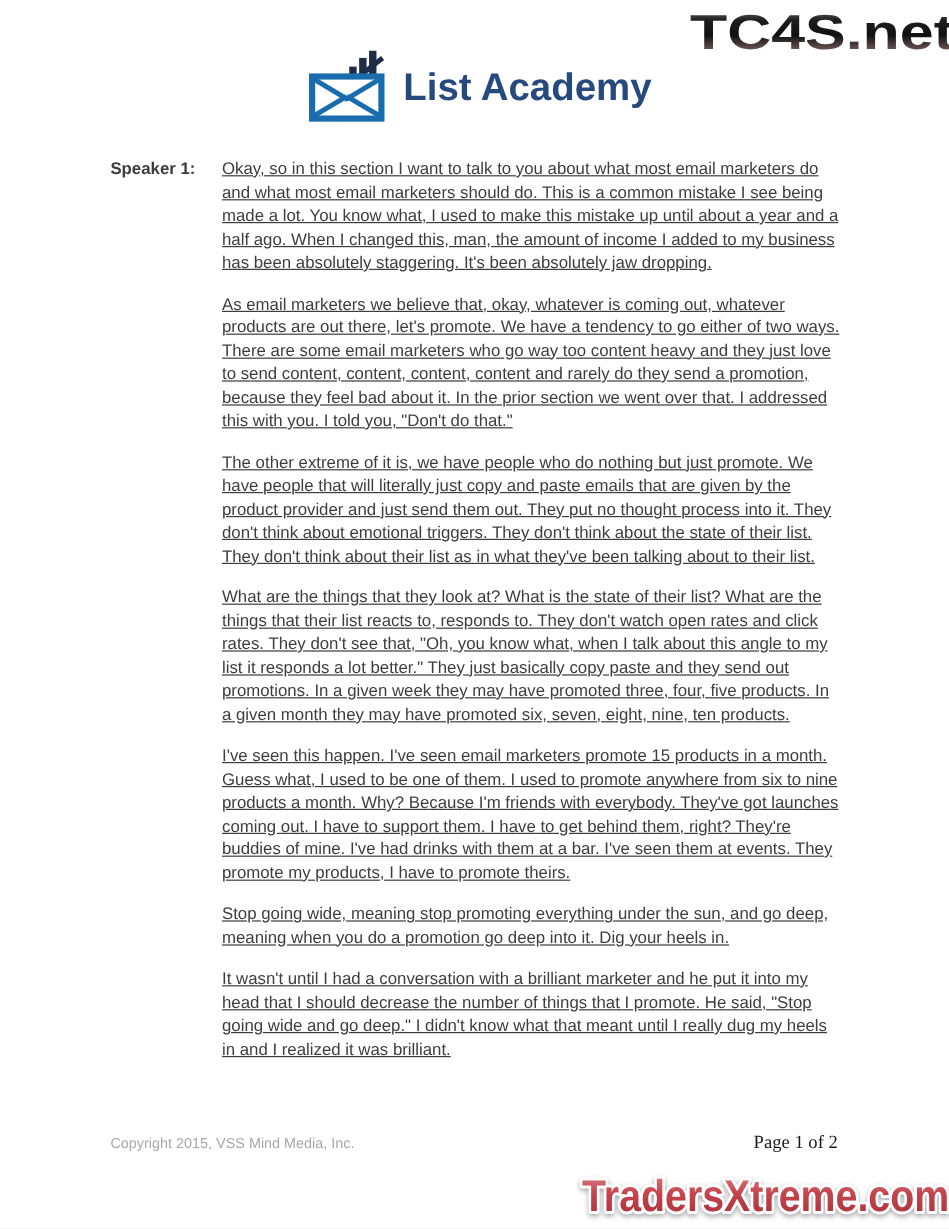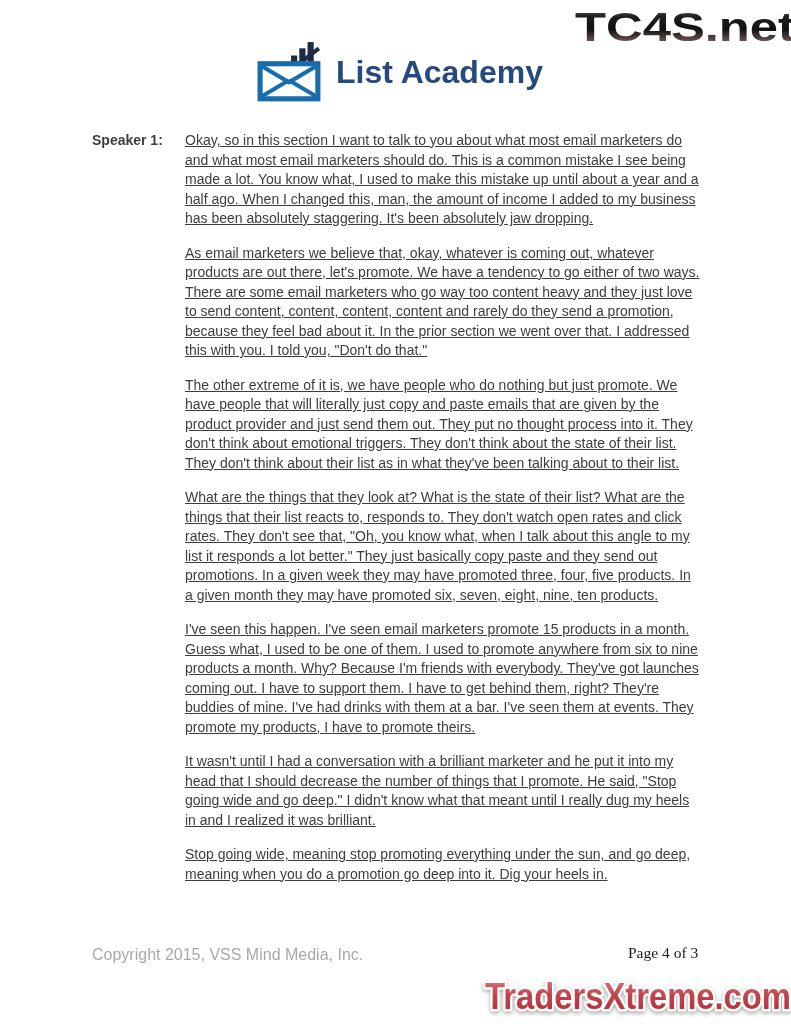--- a/index.html
+++ b/index.html
@@ -32,21 +32,21 @@
   .speaker{white-space:nowrap;font-weight:bold;}
   .paras p{margin:0 0 15px 0;text-decoration:underline;}
   
   .dlsub{
     position:absolute;left:239px;top:484px;
     filter:drop-shadow(3px 3px 2px rgba(130,130,130,0.75));
   }
   
   .copyright{
     position:absolute;left:92px;top:946px;
-    color:#a8a8a8;font-size:16px;
+    color:#a8a8a8;font-size:12px;
   }
   .pagenum{
     position:absolute;top:944px;left:628px;
     color:#1a1a1a;font-size:15.5px;
     font-family:"Liberation Serif",serif;
   }
   .txbadge{
     position:absolute;top:972px;right:2px;
     filter:drop-shadow(0px 2px 2px rgba(150,150,150,0.8));
   }
@@ -93,29 +93,29 @@
 
   <div class="content">
     <div class="row">
       <div class="speaker">Speaker 1:</div>
       <div class="paras">
         <p>Okay, so in this section I want to talk to you about what most email marketers do and what most email marketers should do. This is a common mistake I see being made a lot. You know what, I used to make this mistake up until about a year and a half ago. When I changed this, man, the amount of income I added to my business has been absolutely staggering. It's been absolutely jaw dropping.</p>
         <p>As email marketers we believe that, okay, whatever is coming out, whatever products are out there, let's promote. We have a tendency to go either of two ways. There are some email marketers who go way too content heavy and they just love to send content, content, content, content and rarely do they send a promotion, because they feel bad about it. In the prior section we went over that. I addressed this with you. I told you, "Don't do that."</p>
         <p>The other extreme of it is, we have people who do nothing but just promote. We have people that will literally just copy and paste emails that are given by the product provider and just send them out. They put no thought process into it. They don't think about emotional triggers. They don't think about the state of their list. They don't think about their list as in what they've been talking about to their list.</p>
         <p>What are the things that they look at? What is the state of their list? What are the things that their list reacts to, responds to. They don't watch open rates and click rates. They don't see that, "Oh, you know what, when I talk about this angle to my list it responds a lot better." They just basically copy paste and they send out promotions. In a given week they may have promoted three, four, five products. In a given month they may have promoted six, seven, eight, nine, ten products.</p>
         <p>I've seen this happen. I've seen email marketers promote 15 products in a month. Guess what, I used to be one of them. I used to promote anywhere from six to nine products a month. Why? Because I'm friends with everybody. They've got launches coming out. I have to support them. I have to get behind them, right? They're buddies of mine. I've had drinks with them at a bar. I've seen them at events. They promote my products, I have to promote theirs.</p>
+        <p>Stop going wide, meaning stop promoting everything under the sun, and go deep, meaning when you do a promotion go deep into it. Dig your heels in.</p>
         <p>It wasn't until I had a conversation with a brilliant marketer and he put it into my head that I should decrease the number of things that I promote. He said, "Stop going wide and go deep." I didn't know what that meant until I really dug my heels in and I realized it was brilliant.</p>
-        <p>Stop going wide, meaning stop promoting everything under the sun, and go deep, meaning when you do a promotion go deep into it. Dig your heels in.</p>
       </div>
     </div>
   </div>
 
 
   <div class="copyright">Copyright 2015, VSS Mind Media, Inc.</div>
-  <div class="pagenum">Page 4 of 3</div>
+  <div class="pagenum">Page 1 of 2</div>
 
   <div class="txbadge">
     <svg width="320" height="48">
       <defs>
         <linearGradient id="txgrad" x1="0" y1="0" x2="0" y2="1">
           <stop offset="0%" stop-color="#dd8289"></stop>
           <stop offset="45%" stop-color="#c4444d"></stop>
           <stop offset="100%" stop-color="#a83038"></stop>
         </linearGradient>
       </defs>

